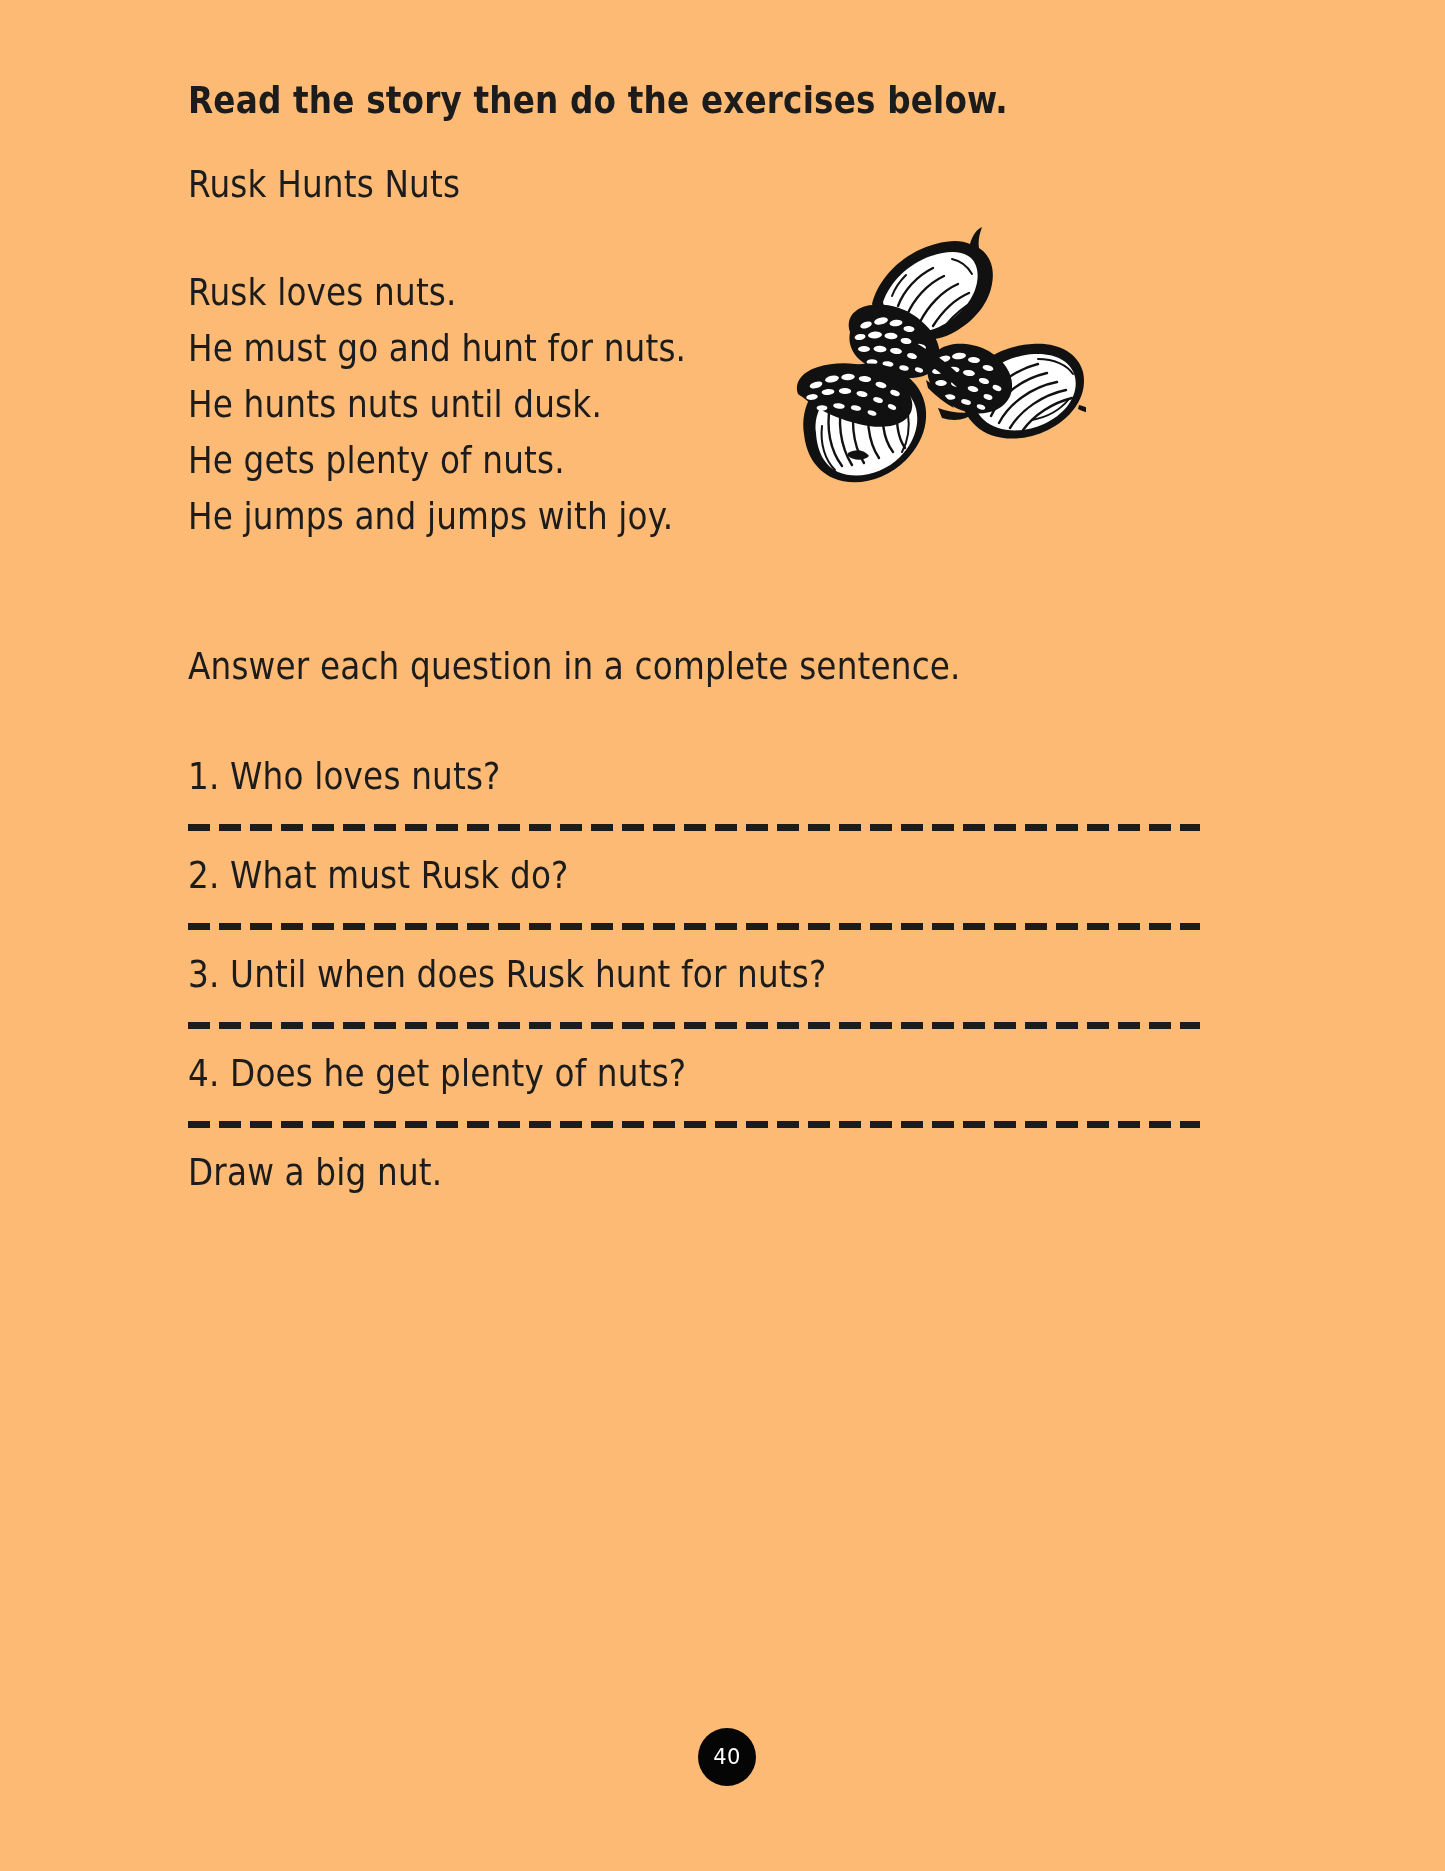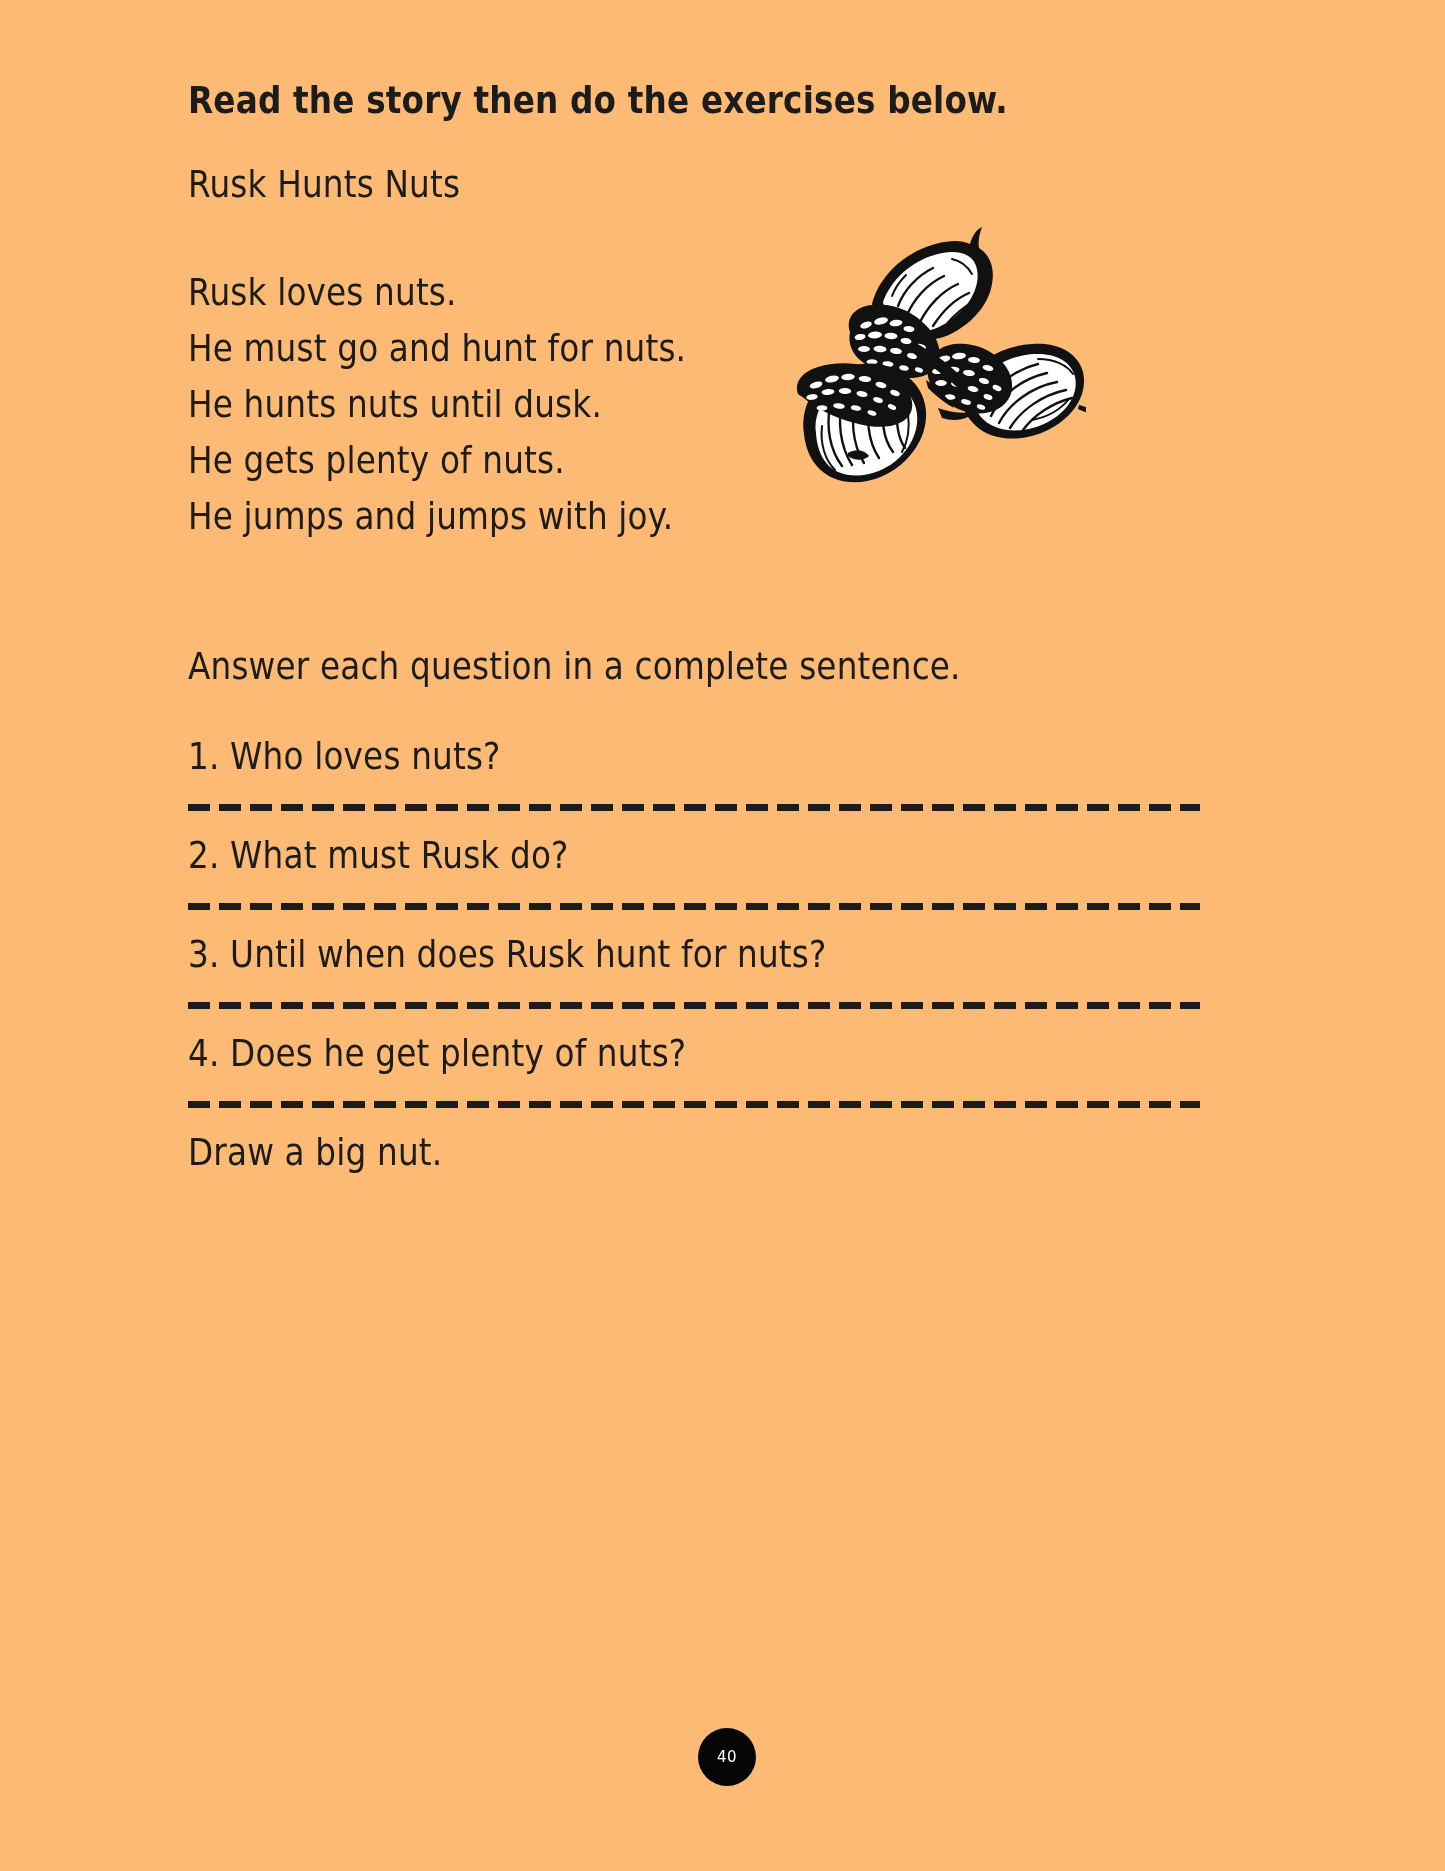--- a/index.html
+++ b/index.html
@@ -73,21 +73,21 @@
   .instruction-answer {
     font-size: 38px;
     line-height: 44px;
     font-weight: 400;
     transform: scaleX(0.86);
     transform-origin: left center;
     margin: 100px 0 0 0;
   }
 
   .qa-block {
-    margin-top: 46px;
+    margin-top: 66px;
   }
 
   .question {
     font-size: 38px;
     line-height: 44px;
     font-weight: 400;
     transform: scaleX(0.86);
     transform-origin: left center;
     margin: 0;
   }
@@ -142,21 +142,21 @@
     top: 1728px;
     width: 58px;
     height: 58px;
     border-radius: 50%;
     background: #050505;
     color: #ffffff;
     display: flex;
     align-items: center;
     justify-content: center;
     font-family: "DejaVu Sans", "Liberation Sans", sans-serif;
-    font-size: 15px;
+    font-size: 21px;
     line-height: 1;
     letter-spacing: 0.5px;
   }
 </style>
 </head>
 <body>
 
 <div class="page">
 
   <div class="content">

